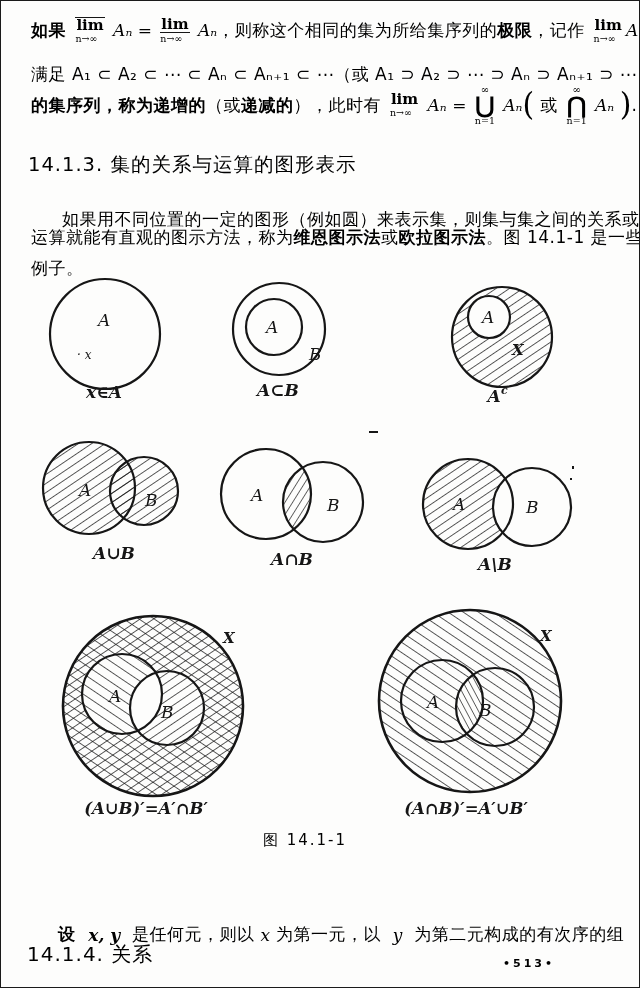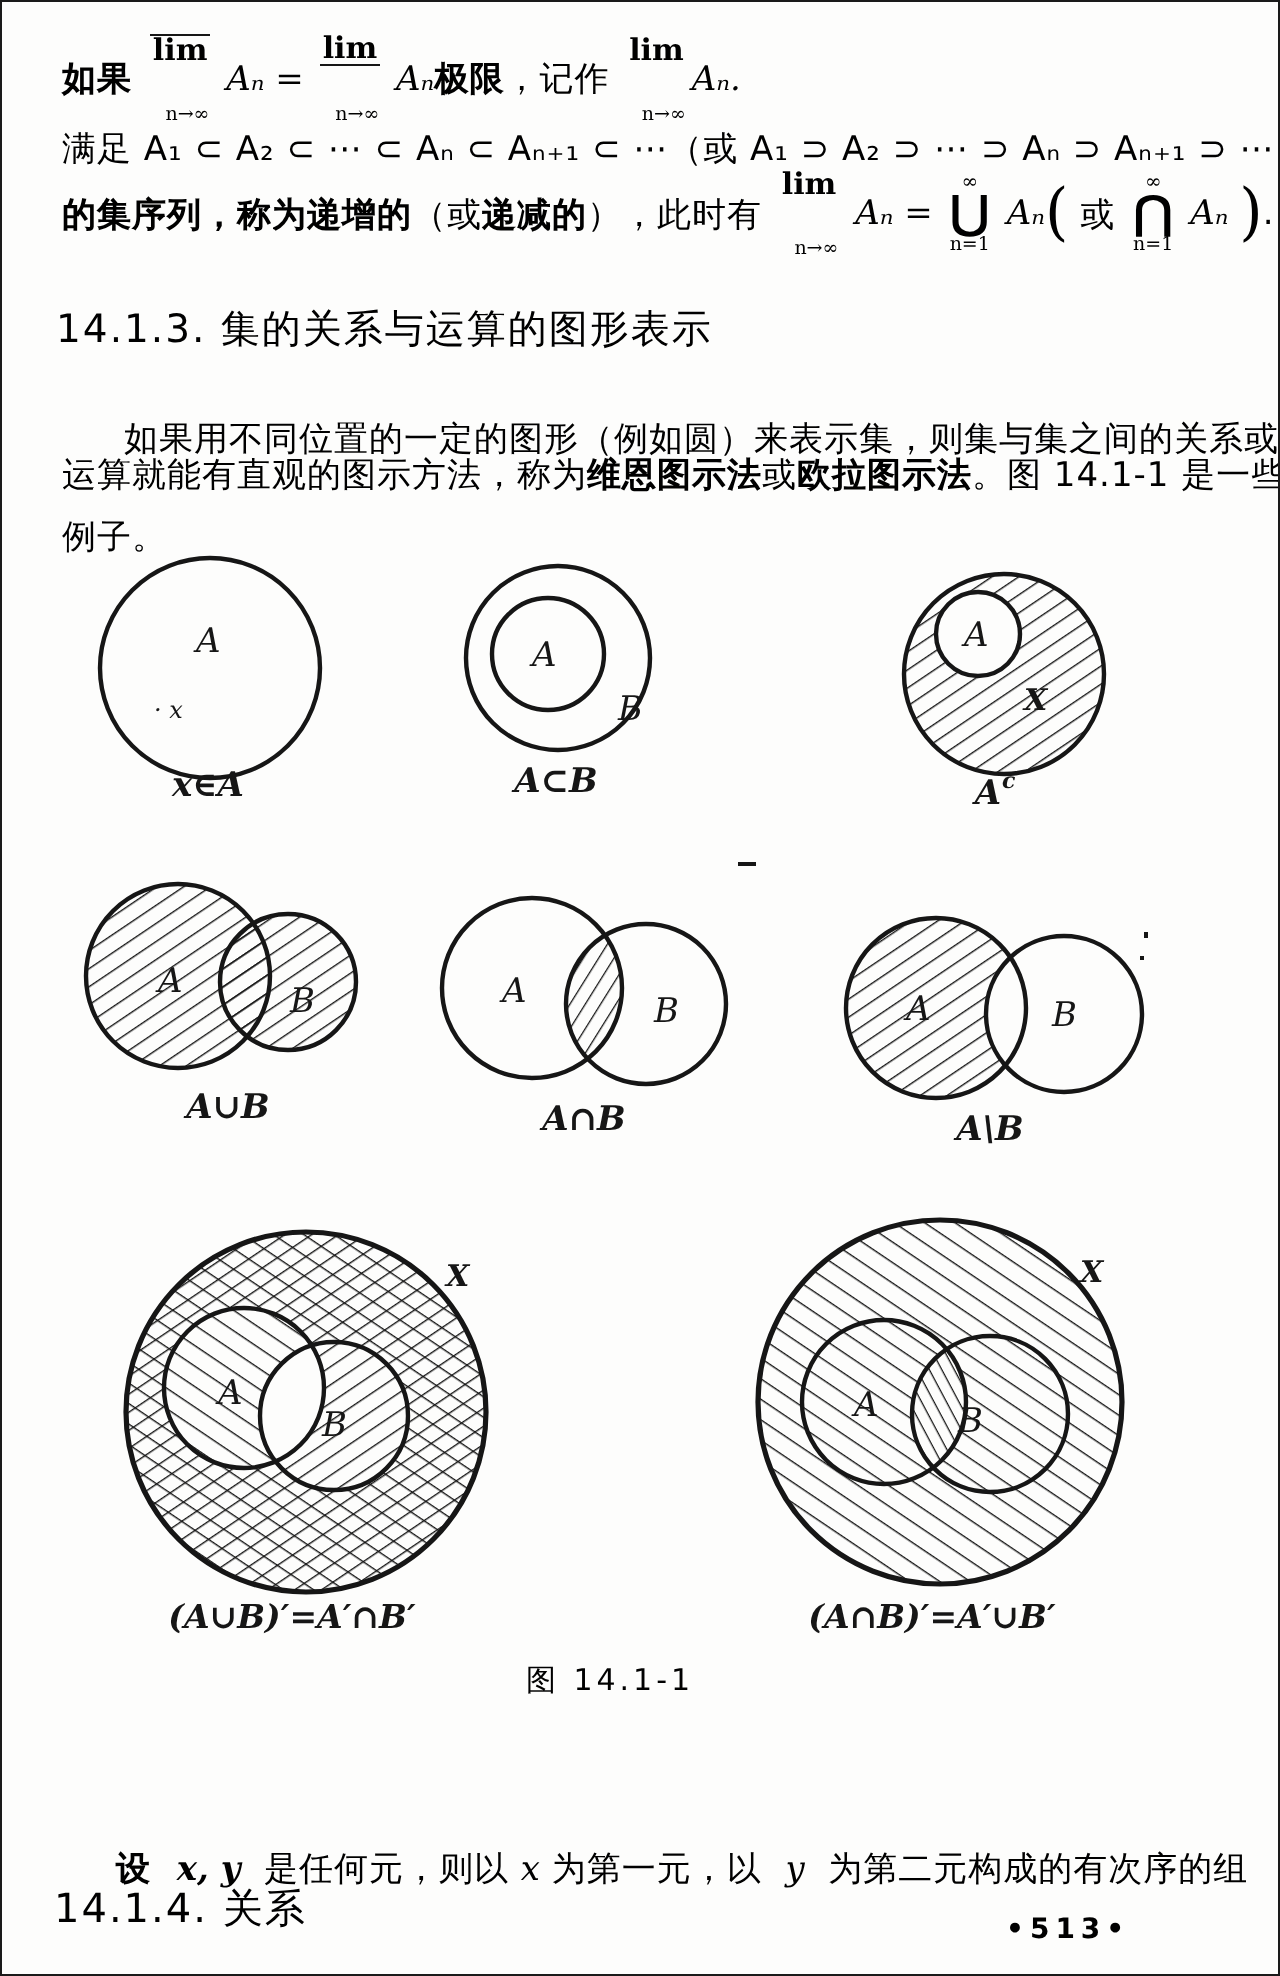--- a/index.html
+++ b/index.html
@@ -3,39 +3,39 @@
 <meta charset="utf-8">
 <style>
   html,body{margin:0;padding:0;background:#e8e8e8;}
   .page{position:relative;width:640px;height:988px;background:#fdfdfc;box-sizing:border-box;
         border:1px solid #1a1a1a;overflow:hidden;color:#000000;
         font-family:"DejaVu Sans",sans-serif;}
   .line{position:absolute;display:flex;align-items:center;white-space:pre;font-size:17px;}
   .cjk{letter-spacing:.5px;}
   .b{font-weight:bold;}
   .mi{font-family:"DejaVu Serif","DejaVu Sans",serif;font-style:italic;}
-  .limstack{display:inline-flex;flex-direction:column;align-items:flex-end;line-height:1;
-            font-family:"DejaVu Serif","DejaVu Sans",serif;margin:0 3px;gap:19px;}
+  .limstack{display:inline-flex;flex-direction:column;align-items:flex-start;line-height:1;
+            font-family:"DejaVu Serif","DejaVu Sans",serif;margin:0 3px;}
   .limstack .lim{font-size:15px;font-weight:bold;padding:0 1px;}
   .limsup .lim{border-top:1.6px solid #161616;}
   .liminf .lim{border-bottom:1.6px solid #161616;}
   .limstack .sub{font-size:9.5px;margin-top:1px;}
   .bigop{display:inline-flex;flex-direction:column;align-items:center;line-height:1;
          font-family:"DejaVu Serif","DejaVu Sans",serif;margin:0 3px;}
   .bigop .sup{font-size:10px;}
   .bigop .op{font-size:23px;line-height:.9;font-weight:bold;}
   .bigop .sub{font-size:9.5px;}
   .bigparen{font-family:"DejaVu Serif",serif;font-size:30px;font-weight:400;line-height:1;
             transform:scaleY(1.05);}
   .heading{position:absolute;font-weight:normal;letter-spacing:1px;white-space:pre;}
   .h1413{top:150px;left:27px;font-size:19.5px;}
   .h1414{top:940px;left:26px;font-size:20px;}
   .figcap{position:absolute;top:830px;left:0;width:608px;text-align:center;
           font-size:15px;letter-spacing:2px;}
-  .pagenum{position:absolute;top:956px;left:502px;font-size:14px;font-weight:bold;
+  .pagenum{position:absolute;top:956px;left:502px;font-size:11px;font-weight:bold;
            letter-spacing:3px;}
   svg.venn{position:absolute;top:268px;left:0;}
   svg text{fill:#161616;}
   svg .lbl{font:italic 17px "DejaVu Serif","DejaVu Sans",serif;}
   svg .lblsm{font:italic 15px "DejaVu Serif","DejaVu Sans",serif;font-weight:bold;}
   svg .pt{font:italic 12px "DejaVu Serif","DejaVu Sans",serif;}
   svg .cap{font:italic bold 17px "DejaVu Serif","DejaVu Sans",serif;}
   svg .cap3{font:italic bold 16.5px "DejaVu Serif","DejaVu Sans",serif;}
   svg .capsup{font:italic bold 11px "DejaVu Serif","DejaVu Sans",serif;}
 </style>
@@ -43,20 +43,21 @@
 <body>
 
 <div class="page">
 
   <div class="line" style="top:16px;left:30px;">
     <span class="cjk b">如果 </span>
     <span class="limstack limsup"><span class="lim">lim</span><span class="sub">n→∞</span></span>
     <span class="mi"> Aₙ = </span>
     <span class="limstack liminf"><span class="lim">lim</span><span class="sub">n→∞</span></span>
     <span class="mi"> Aₙ</span>
+    <span class="cjk">，则称这个相同的集为所给集序列的</span>
     <span class="cjk b">极限</span>
     <span class="cjk">，记作 </span>
     <span class="limstack"><span class="lim">lim</span><span class="sub">n→∞</span></span>
     <span class="mi">Aₙ.</span>
   </div>
 
   <div class="line" style="top:62px;left:30px;">
     <span class="cjk">满足 A₁ ⊂ A₂ ⊂ ⋯ ⊂ Aₙ ⊂ Aₙ₊₁ ⊂ ⋯（或 A₁ ⊃ A₂ ⊃ ⋯ ⊃ Aₙ ⊃ Aₙ₊₁ ⊃ ⋯）</span>
   </div>
 

